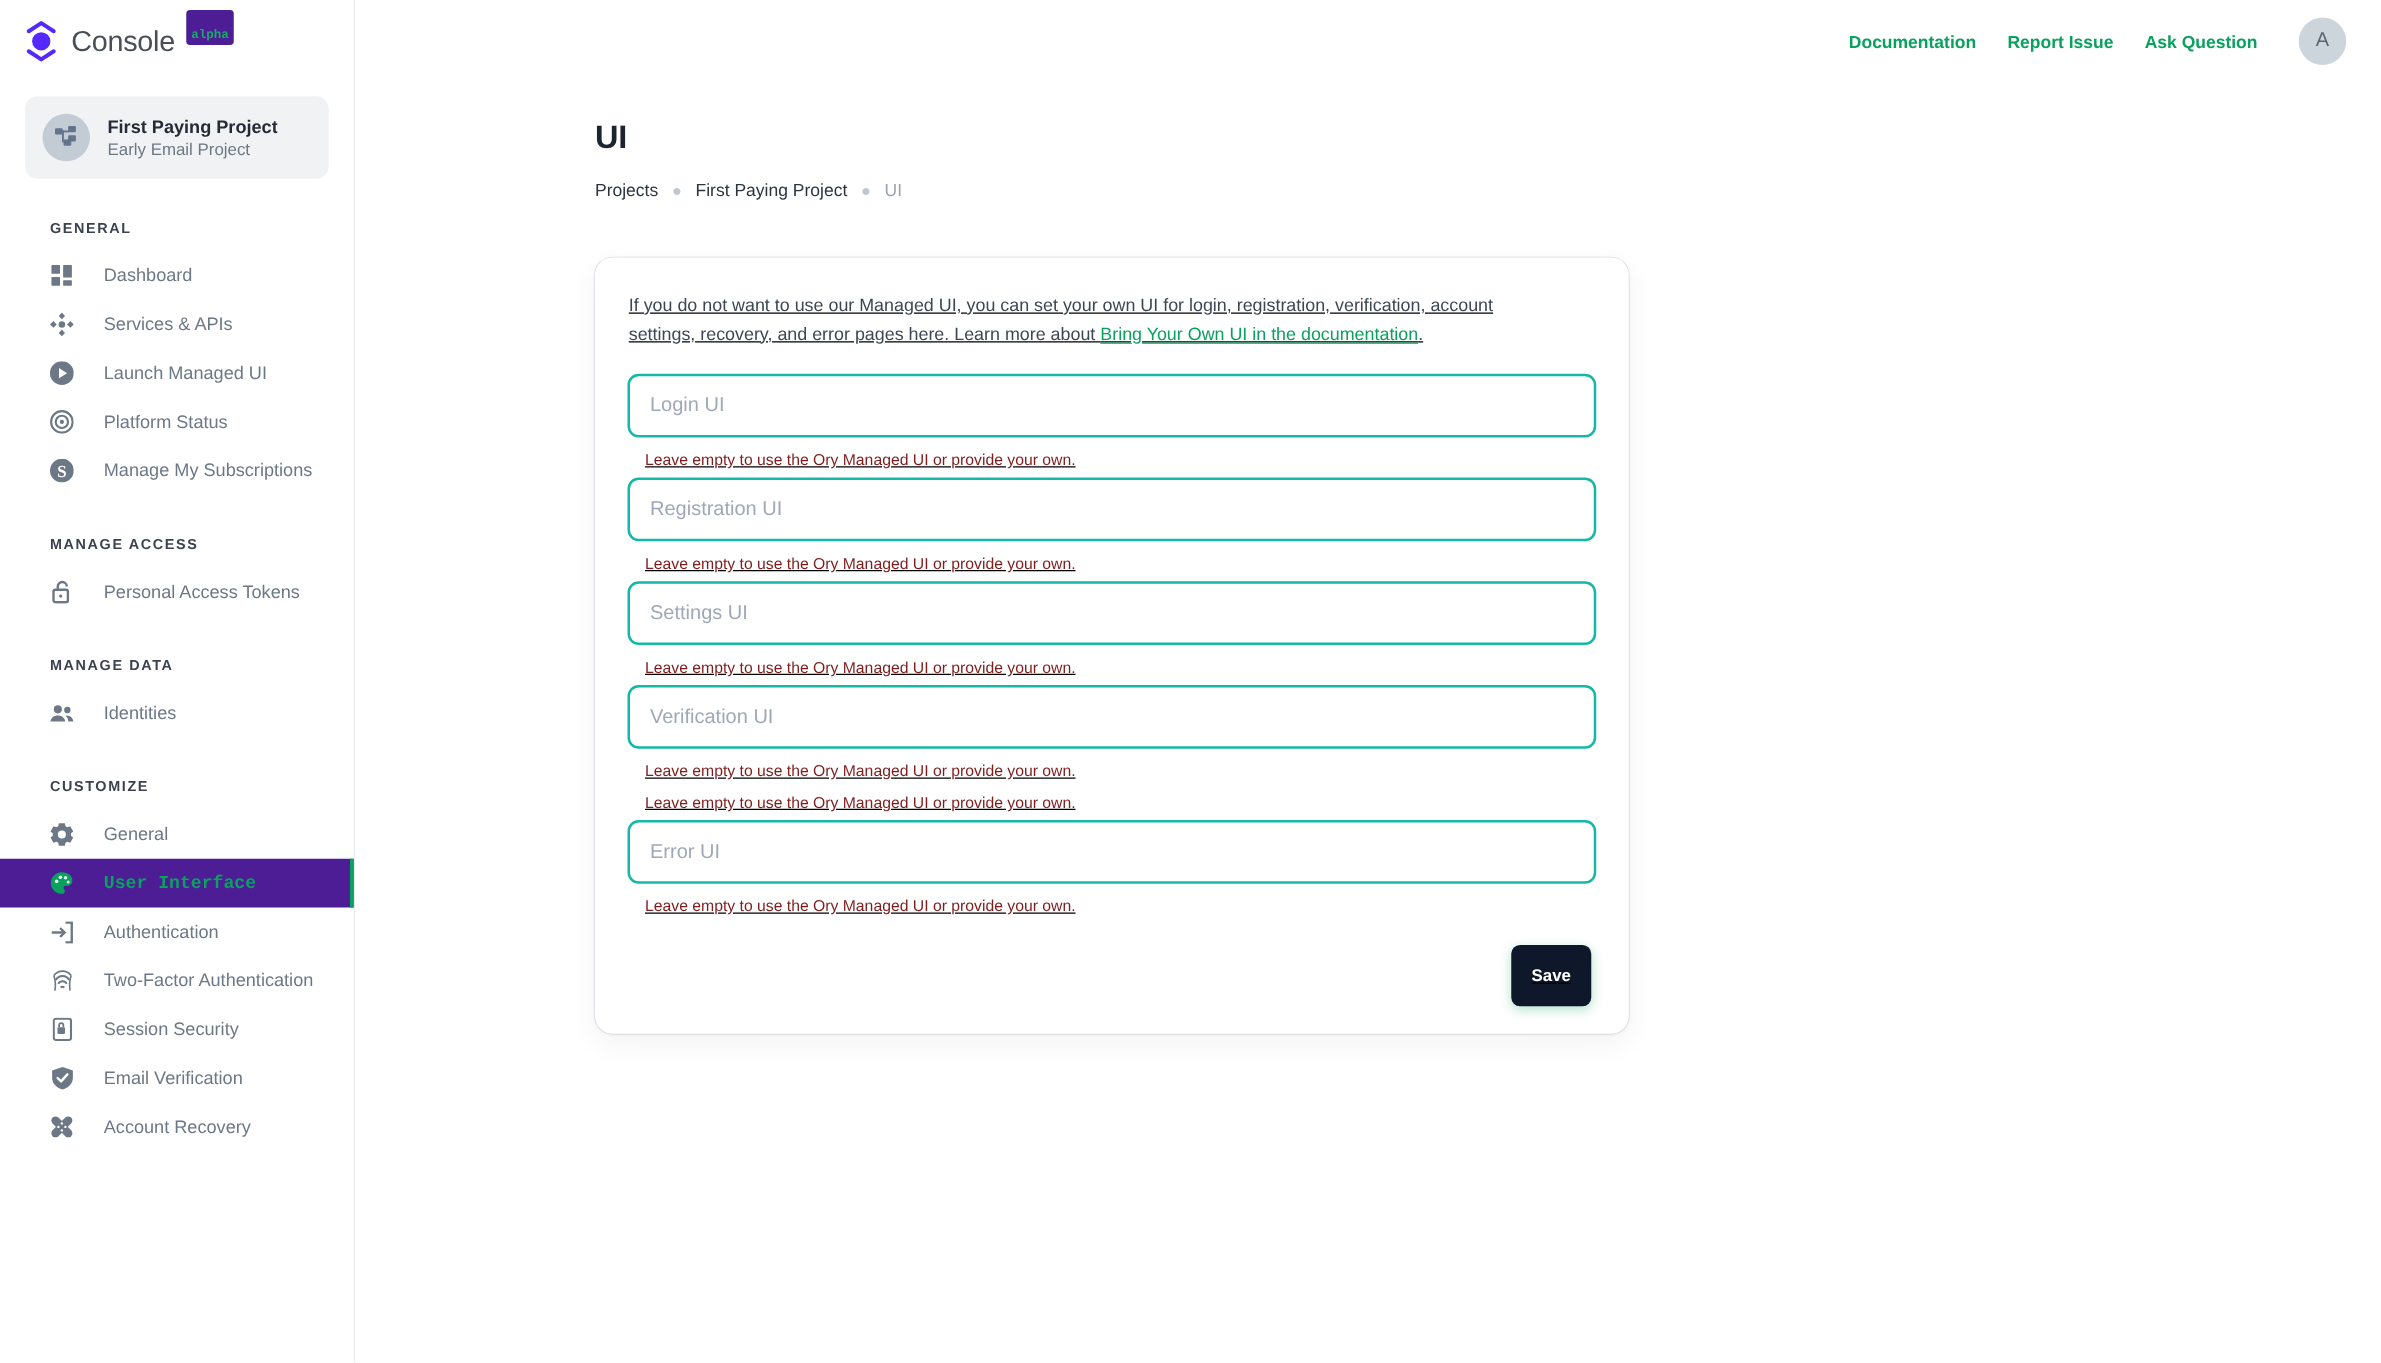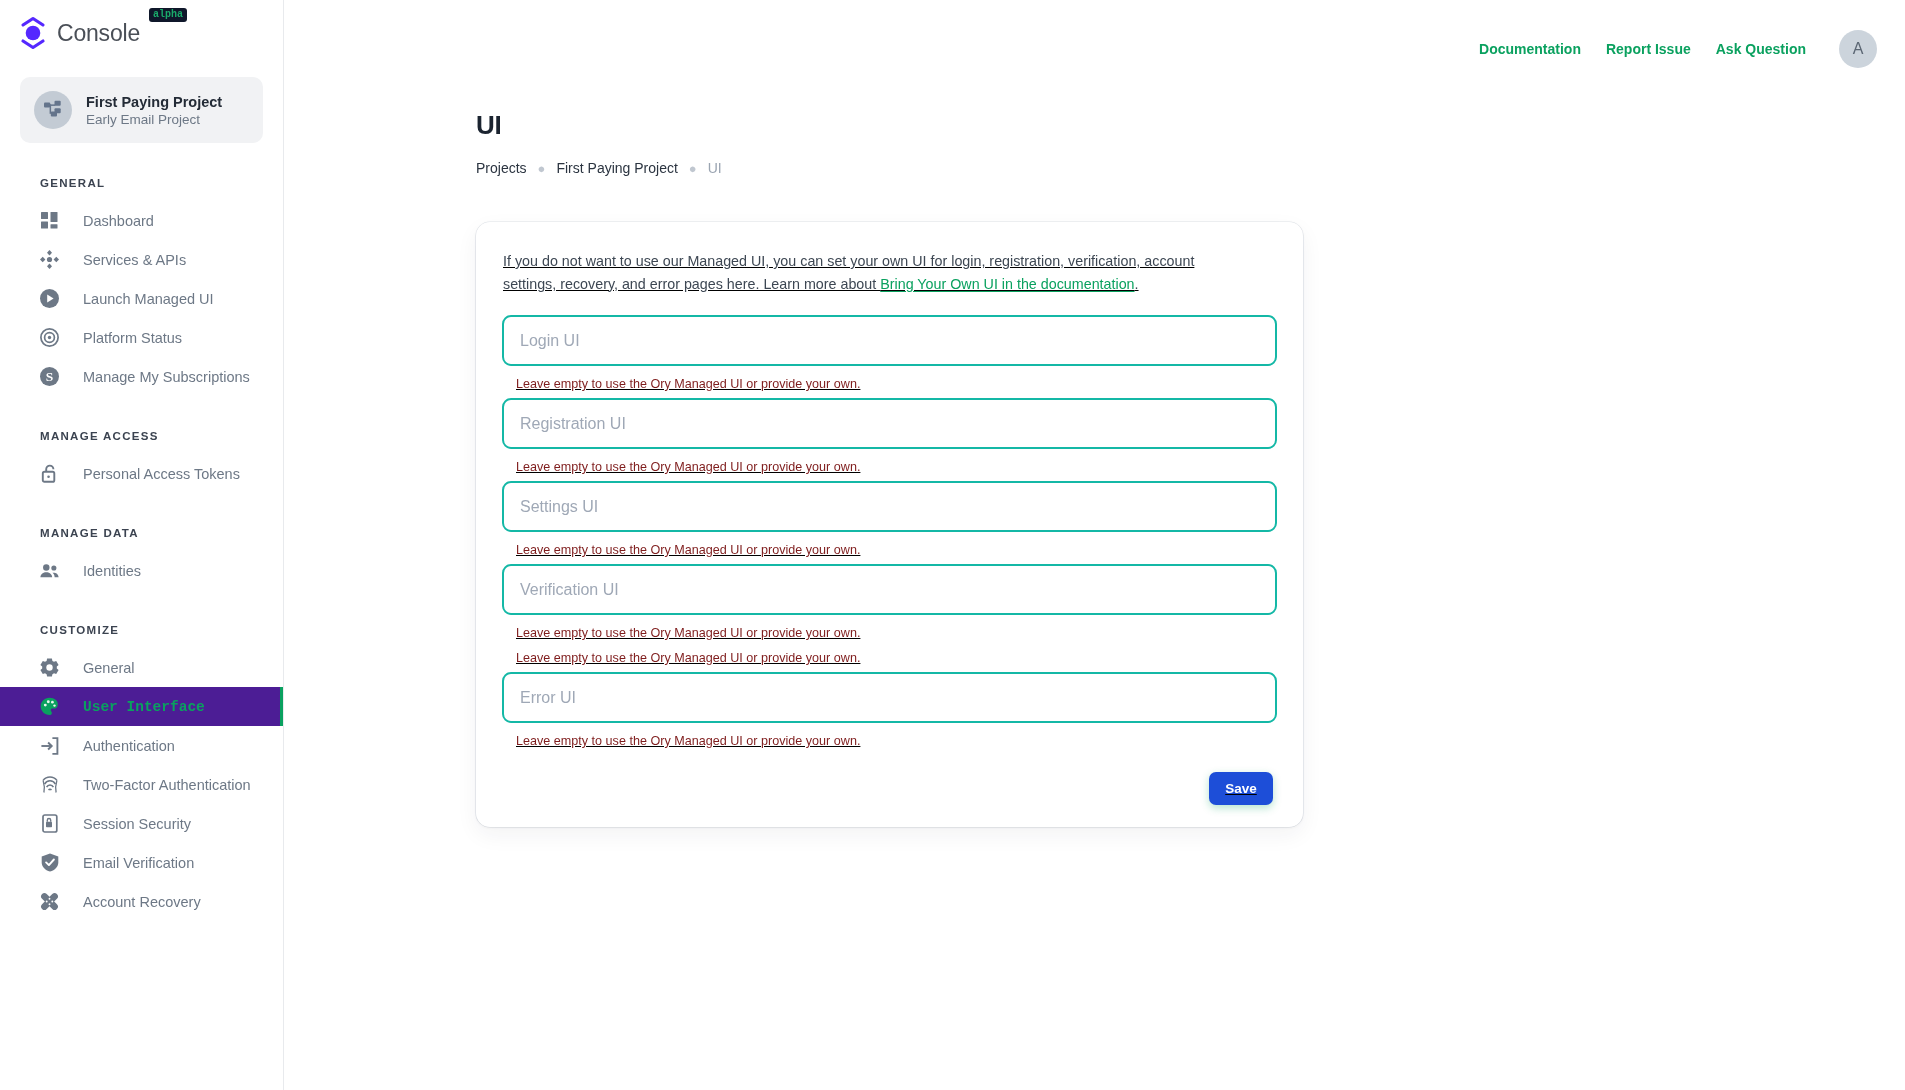--- a/index.html
+++ b/index.html
@@ -39,23 +39,23 @@
     color: #4a4f57;
     letter-spacing: -0.2px;
     font-weight: 400;
     text-align: center;
   }
   .brand-badge {
     font-family: "Liberation Mono", monospace;
     font-size: 10px;
     font-weight: 700;
     color: #1aaa6a;
-    background: #0f172a;
+    background: #4c1d95;
     border-radius: 3px;
-    padding: 1px 4px 2px 4px;
+    padding: 15px 4px 2px 4px;
     align-self: flex-start;
     margin-top: 8px;
     letter-spacing: 0px;
   }
 
   .project-card {
     margin: 11px 20px 0 20px;
     height: 66px;
     background: #f1f2f4;
     border-radius: 10px;
@@ -132,21 +132,20 @@
     overflow: hidden;
   }
 
   .topbar {
     height: 66px;
     display: flex;
     align-items: center;
     justify-content: flex-end;
     padding-right: 28px;
     gap: 25px;
-    margin-top: 16px;
   }
   .topbar-link {
     font-size: 14px;
     font-weight: 700;
     color: #0aa15f;
     text-decoration: none;
     cursor: pointer;
     white-space: nowrap;
   }
   .avatar-btn {
@@ -224,25 +223,25 @@
     margin: 11px 0 0 14px;
   }
 
   .card-actions {
     display: flex;
     justify-content: flex-end;
     margin-top: 24px;
     padding-right: 4px;
   }
   .save-btn {
-    background: #1d4ed8;
+    background: #0f172a;
     color: #ffffff;
     border: none;
     border-radius: 7px;
-    height: 33px;
+    height: 49px;
     min-width: 64px;
     padding: 0 16px;
     font-family: "Liberation Sans", sans-serif;
     font-size: 13.5px;
     font-weight: 700;
     cursor: pointer;
     box-shadow: 0 3px 9px rgba(10,161,95,0.30);
   }
 </style>
 </head>

